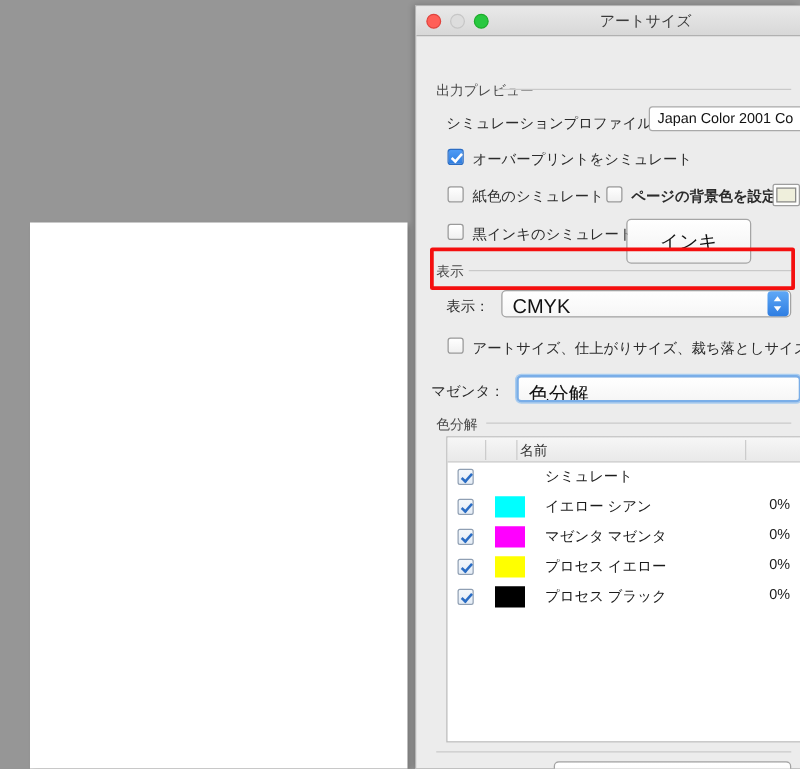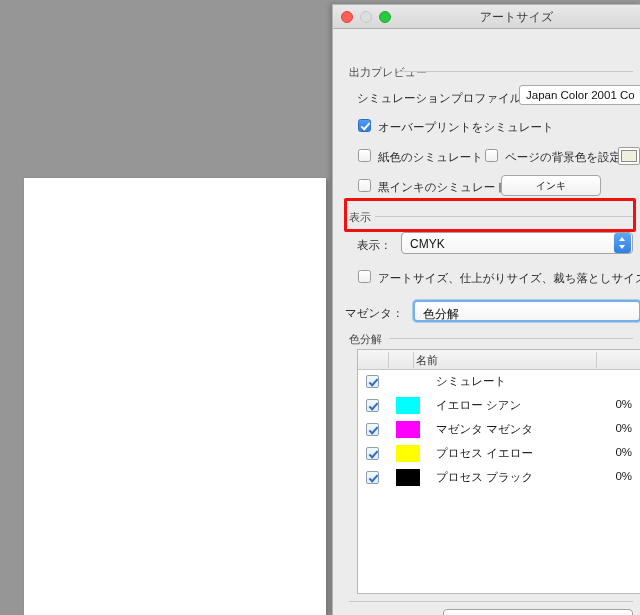--- a/index.html
+++ b/index.html
@@ -84,45 +84,45 @@
   .textfield {
     position: absolute; height: 20px;
     background: #ffffff; border: 1px solid #a9a9a9;
     border-radius: 3px; font-size: 11.5px; color: #111;
     padding: 3px 6px; white-space: nowrap; overflow: hidden;
   }
   .popup {
     position: absolute; height: 22px;
     background: linear-gradient(to bottom, #ffffff, #f6f6f6);
     border: 1px solid #a3a3a3; border-radius: 4px;
-    font-size: 12px; color: #111;
+    font-size: 16px; color: #111;
     padding: 4px 8px; white-space: nowrap; overflow: hidden;
   }
   .popup.focused {
     border: 2px solid #7aaee8;
     box-shadow: 0 0 0 1px #a9cdf0;
   }
   .stepper {
     position: absolute; width: 17px; height: 20px;
     background: linear-gradient(to bottom, #5fa8f6, #2f7ee2);
     border-radius: 3px;
   }
   .stepper::before, .stepper::after {
     content: ""; position: absolute; left: 5px;
     border-left: 3.5px solid transparent;
     border-right: 3.5px solid transparent;
   }
   .stepper::before { top: 4px;  border-bottom: 4px solid #fff; }
   .stepper::after  { bottom: 4px; border-top: 4px solid #fff; }
 
   .pushbutton {
-    position: absolute; height: 21px;
+    position: absolute; height: 36px;
     background: linear-gradient(to bottom, #ffffff, #f1f1f1);
     border: 1px solid #a5a5a5; border-radius: 4px;
-    font-size: 10px; color: #111;
+    font-size: 15px; color: #111;
     display: flex; align-items: center; justify-content: center;
   }
   .swatch-well {
     position: absolute; width: 22px; height: 18px;
     background: #fdfdfd; border: 1px solid #9d9d9d; border-radius: 2px;
     padding: 2px;
   }
   .swatch-well > i { display: block; width: 100%; height: 100%; border: 1px solid #8a8a8a; }
 
   
@@ -200,21 +200,21 @@
     <div class="row-label" style="left:24px; top:62px;">シミュレーションプロファイル：</div>
     <div class="textfield" style="left:186px; top:56px; width:130px;">Japan Color 2001 Co</div>
 
     <div class="check on" style="left:25px; top:90px;"></div>
     <div class="row-label" style="left:45px; top:91px;">オーバープリントをシミュレート</div>
 
     <div class="check" style="left:25px; top:120px;"></div>
     <div class="row-label" style="left:45px; top:121px;">紙色のシミュレート</div>
 
     <div class="check" style="left:152px; top:120px;"></div>
-    <div class="row-label" style="left:172px; top:121px;">ページの背景色を設定</div>
+    <div class="row-label" style="left:172px; top:121px;font-weight:bold;">ページの背景色を設定</div>
     <div class="swatch-well" style="left:285px; top:118px;">
       <i id="bg-swatch-fill" style="background: rgb(239, 239, 220);"></i>
     </div>
 
     <div class="check" style="left:25px; top:150px;"></div>
     <div class="row-label" style="left:45px; top:151px;">黒インキのシミュレート</div>
     <div class="pushbutton" style="left:168px; top:146px; width:100px;">インキ</div>
 
     <div class="section-label" style="left:16px; top:181px;">表示</div>
     <div class="hline" style="left:42px; top:187px; width:258px;"></div>

